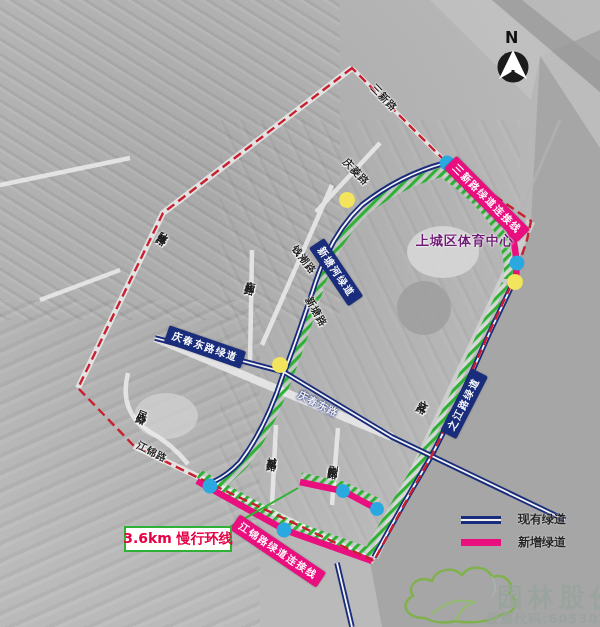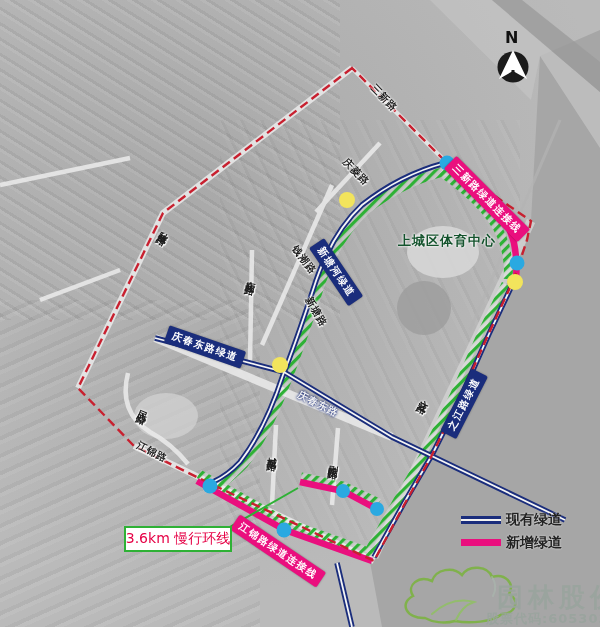--- a/index.html
+++ b/index.html
@@ -19,43 +19,43 @@
         opacity:.45;}
   .vig{left:0;top:0;width:600px;height:627px;
        background:radial-gradient(circle at 35% 30%,rgba(0,0,0,.07),rgba(255,255,255,.06) 70%);}
   svg{position:absolute;left:0;top:0;}
   
   .rlabel{position:absolute;font-size:10px;font-weight:bold;color:#1d1d1d;
           white-space:nowrap;letter-spacing:1px;
           text-shadow:0 0 2px #fff,0 0 3px #fff,1px 1px 1px #fff;
           transform-origin:center;}
   .vlabel{writing-mode:vertical-rl;letter-spacing:2px;}
-  .poi{position:absolute;font-size:13px;font-weight:bold;color:#14532d;
+  .poi{position:absolute;font-size:13px;font-weight:bold;color:#701a75;
        white-space:nowrap;letter-spacing:1px;
-       text-shadow:0 0 2px #fff,0 0 3px #fff;}
+       text-shadow:0 0 2px #fff,0 0 3px #fff;margin-left:18px;}
   
   .tag{position:absolute;color:#fff;font-weight:bold;font-size:10px;
        padding:2px 6px;border-radius:2px;white-space:nowrap;letter-spacing:1.5px;
        box-shadow:0 0 2px rgba(0,0,0,.35);}
   .tag.blue{background:#1a2d7c;}
   .tag.pink{background:#ea0f7e;}
   
   .callout{position:absolute;left:124px;top:526px;width:104px;height:22px;
            background:#fff;border:2px solid #2eb135;display:flex;
            align-items:center;justify-content:center;
-           font-size:14px;font-weight:normal;color:#e60045;white-space:nowrap;}
+           font-size:14px;font-weight:bold;color:#e60045;white-space:nowrap;}
   
   .legend{position:absolute;left:460px;top:508px;width:135px;}
   .lrow{display:flex;align-items:center;height:23px;}
   .lswatch{width:42px;display:flex;justify-content:center;align-items:center;flex:0 0 42px;}
   .sw-existing{width:40px;height:8px;border-top:3px solid #1a2d7c;border-bottom:3px solid #1a2d7c;background:#f2f2f2;box-sizing:border-box;}
   .sw-new{width:40px;height:7px;background:#ea0f7e;}
   .sw-ystation{width:16px;height:16px;border-radius:50%;background:#f2e45c;}
   .sw-bstation{width:15px;height:15px;border-radius:50%;background:#2aa9e1;}
-  .llabel{margin-left:4px;font-size:14px;font-weight:bold;color:#222;
+  .llabel{margin-left:16px;font-size:12px;font-weight:bold;color:#222;
           text-shadow:0 0 2px rgba(255,255,255,.8);white-space:nowrap;}
   
   .north-n{position:absolute;left:505px;top:28px;font-size:16px;font-weight:bold;color:#111;}
   
   .logo-name{position:absolute;left:497px;top:580px;font-size:26px;font-weight:bold;
              color:#9aa49e;letter-spacing:5px;opacity:.92;white-space:nowrap;}
   .logo-code{position:absolute;left:486px;top:610px;font-size:13px;font-weight:bold;
              color:#9aa49e;letter-spacing:1px;opacity:.92;white-space:nowrap;}
 </style>
 </head>

